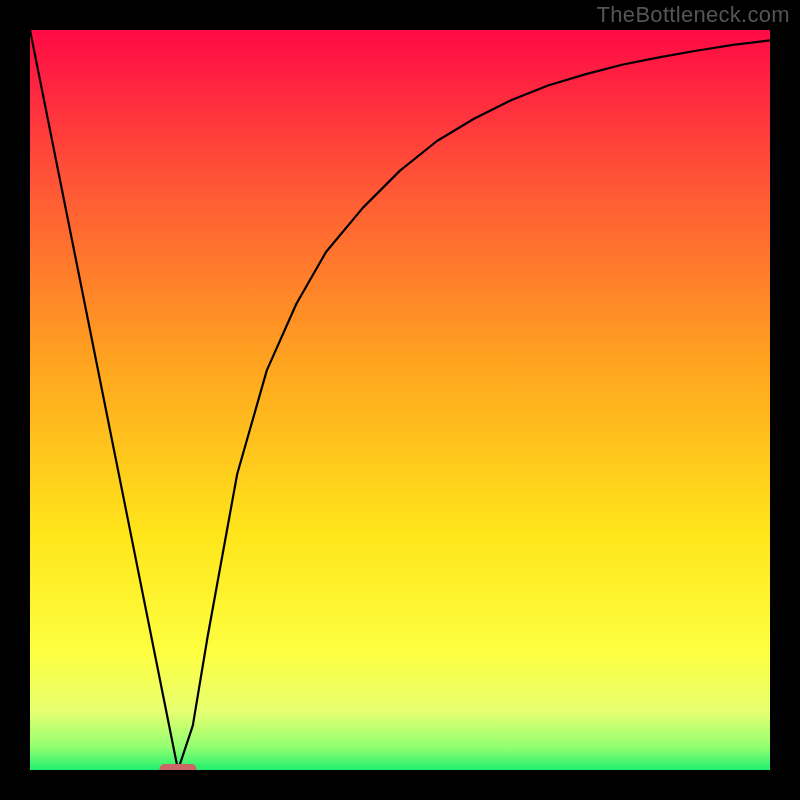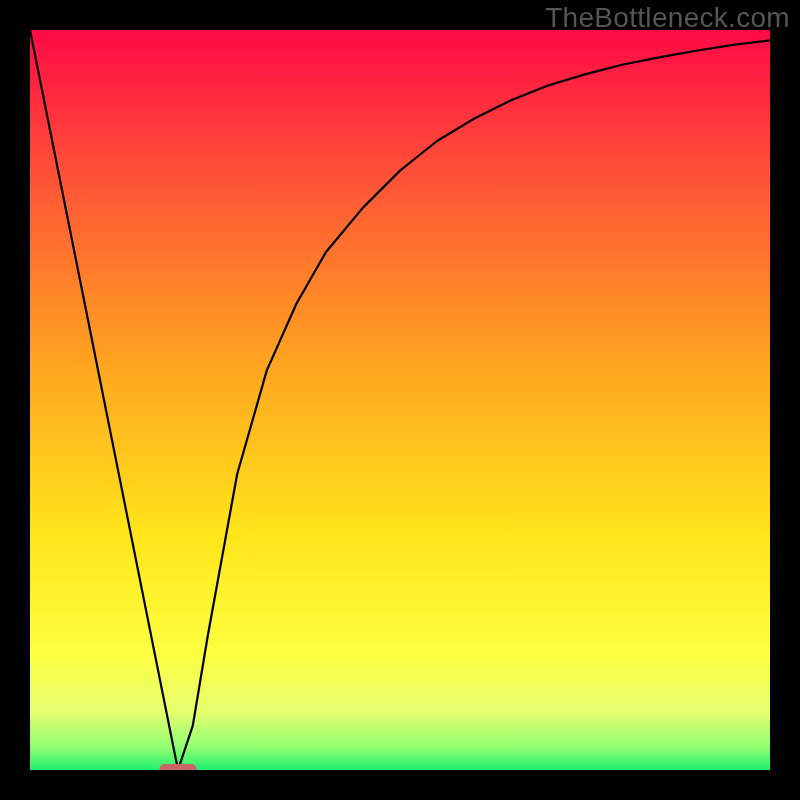--- a/index.html
+++ b/index.html
@@ -15,21 +15,21 @@
     position: relative;
     width: 800px;
     height: 800px;
     background: #000;
   }
   .watermark {
     position: absolute;
     top: 2px;
     right: 10px;
     color: #555;
-    font-size: 28px;
+    font-size: 22px;
     font-weight: 500;
     letter-spacing: 0.3px;
   }
   .plot {
     position: absolute;
     left: 30px;
     top: 30px;
     width: 740px;
     height: 740px;
   }

